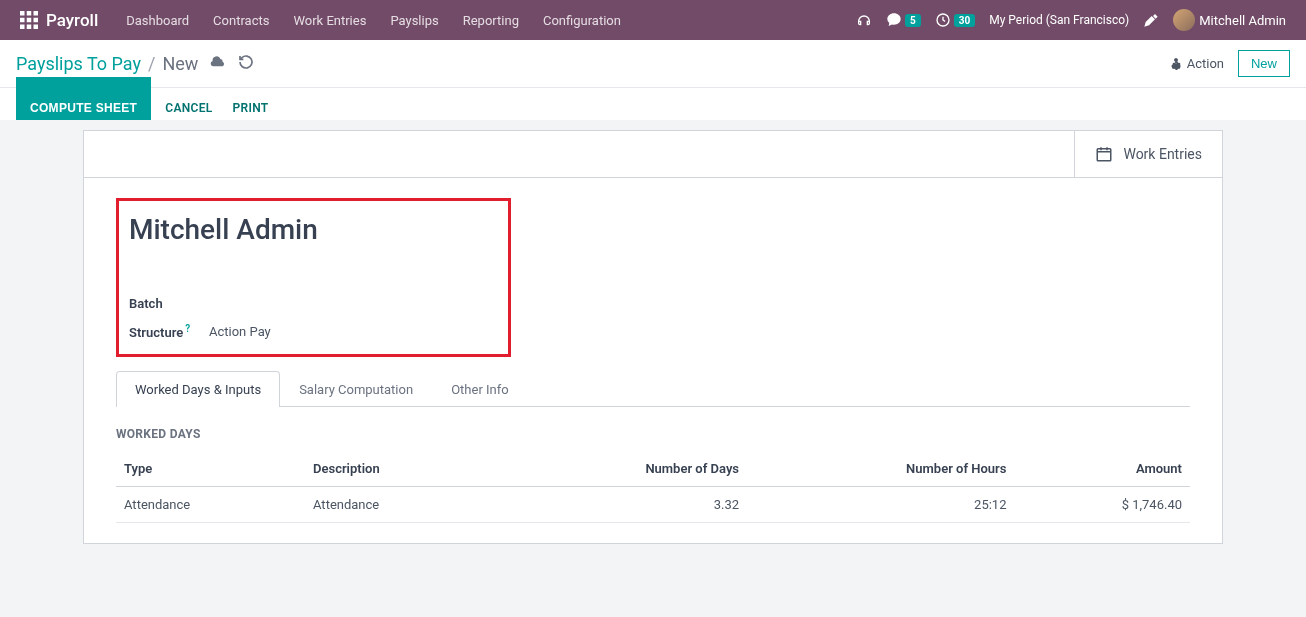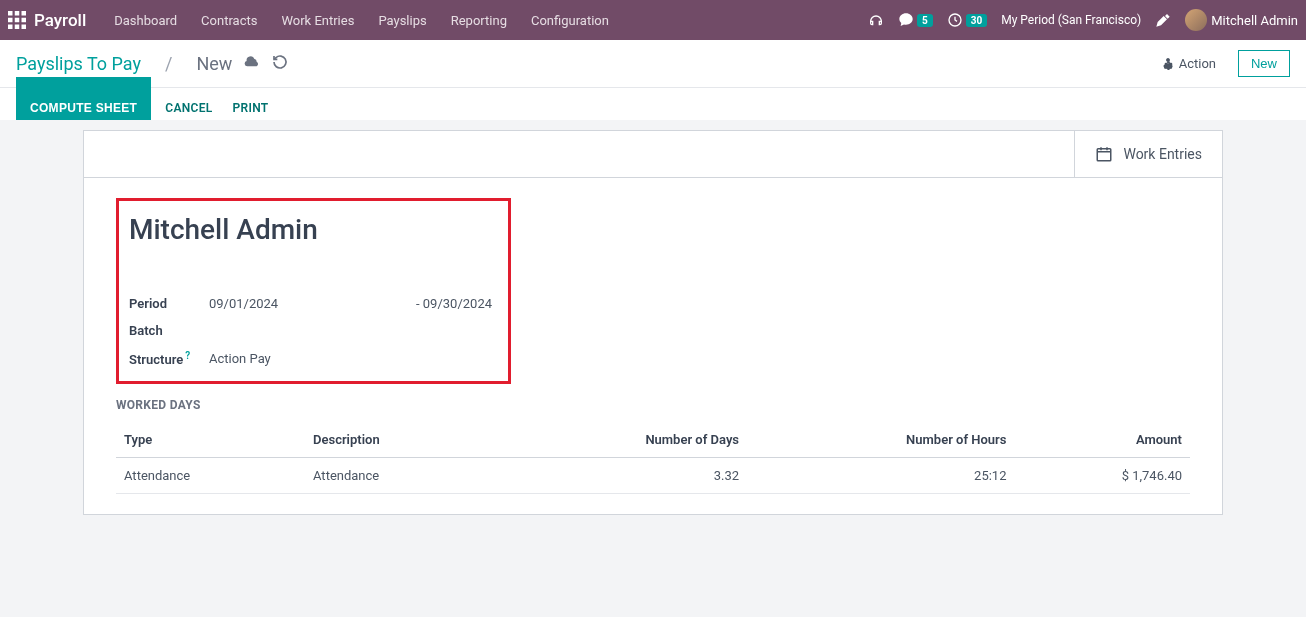--- a/index.html
+++ b/index.html
@@ -1,38 +1,38 @@
 <!DOCTYPE html>
 <html><head>
 <meta charset="utf-8">
 <style>
 * { box-sizing: border-box; margin: 0; padding: 0; }
 body { font-family: -apple-system, BlinkMacSystemFont, "Segoe UI", Roboto, sans-serif; font-size: 13px; color: #374151; background: #f9fafb; width: 1306px; height: 617px; overflow: hidden; position: relative; }
 
 
-.topnav { background: #714b67; height: 40px; display: flex; align-items: center; padding: 0 8px; color: #fff; }
+.topnav { background: #714b67; height: 40px; display: flex; align-items: center; padding: 0 20px; color: #fff; }
 .apps-icon { width: 18px; height: 18px; margin-right: 8px; cursor: pointer; }
 .app-title { font-size: 17px; font-weight: 500; margin-right: 18px; }
 .nav-links { display: flex; gap: 4px; }
 .nav-link { padding: 6px 10px; color: #e6dde3; font-size: 13px; cursor: pointer; border-radius: 3px; }
 .topnav-right { margin-left: auto; display: flex; align-items: center; gap: 14px; }
 .icon-btn { display: flex; align-items: center; gap: 3px; font-size: 12px; cursor: pointer; }
 .badge { background: #00a09d; color: #fff; font-size: 10px; padding: 1px 5px; border-radius: 3px; font-weight: bold; }
 .avatar { width: 22px; height: 22px; border-radius: 50%; background: linear-gradient(135deg, #d4a574, #8b6d5c); margin-right: 4px; }
 .user-area { display: flex; align-items: center; }
 
 
 .breadcrumb-bar { background: #fff; border-bottom: 1px solid #e5e7eb; padding: 10px 16px; display: flex; align-items: center; }
-.breadcrumb { display: flex; align-items: center; gap: 24px; font-size: 18px; }
+.breadcrumb { display: flex; align-items: center; gap: 7px; font-size: 18px; }
 .breadcrumb .bc-link { color: #00a09d; cursor: pointer; }
 .breadcrumb .bc-sep { color: #9ca3af; }
 .breadcrumb .bc-current { color: #6b7280; }
 .bc-icons { display: flex; gap: 12px; margin-left: 12px; color: #6b7280; }
 .bc-icons span { cursor: pointer; }
-.bc-right { margin-left: auto; display: flex; align-items: center; gap: 22px; }
+.bc-right { margin-left: auto; display: flex; align-items: center; gap: 14px; }
 .action-btn { color: #4b5563; font-size: 13px; cursor: pointer; display: flex; align-items: center; gap: 4px; }
 .new-btn { border: 1px solid #00a09d; color: #00a09d; padding: 5px 12px; font-size: 13px; font-weight: 500; background: #fff; cursor: pointer; }
 
 
 .status-row { background: #fff; border-bottom: 1px solid #e5e7eb; display: flex; align-items: center; padding: 0 16px; height: 40px; }
 .btn-primary { background: #00a09d; color: #fff; border: none; padding: 24px 14px; font-size: 12px; font-weight: 600; letter-spacing: 0.3px; cursor: pointer; margin-right: 14px; }
 .btn-link { color: #00726f; font-size: 12px; font-weight: 600; letter-spacing: 0.3px; cursor: pointer; margin-right: 20px; }
 .status-steps { margin-left: auto; display: flex; align-items: center; }
 .step { position: relative; padding: 7px 18px 7px 24px; font-size: 12px; font-weight: 600; letter-spacing: 0.3px; color: #9ca3af; background: #f3f4f6; cursor: pointer; }
 .step.active { background: #875a7b; color: #fff; }
@@ -177,34 +177,34 @@
           </svg>
         <span>Work Entries</span>
       </div>
     </div>
 
     <div class="sheet-body">
       <div class="red-box">
         <div class="employee-name">Mitchell Admin</div>
 
         <div class="field-row">
-          <span class="field-label">Period</span>
-          <span class="field-value">09/01/2024</span>
-          <span class="field-value period-to">- 09/30/2024</span>
-        </div>
-        <div class="field-row">
           <span class="field-label">Batch</span>
           <span class="field-value"></span>
         </div>
         <div class="field-row" style="margin-bottom:0">
           <span class="field-label"><span>Structure</span><span class="help-q">?</span></span>
           <span class="field-value">Action Pay</span>
         </div>
       </div>
 
+      <div class="tabs">
+        <span class="tab active">Worked Days &amp; Inputs</span>
+        <span class="tab">Salary Computation</span>
+        <span class="tab">Other Info</span>
+      </div>
 
       <div class="section-title">WORKED DAYS</div>
       <table>
         <thead>
           <tr>
             <th>Type</th>
             <th>Description</th>
             <th class="num">Number of Days</th>
             <th class="num">Number of Hours</th>
             <th class="num">Amount</th>

